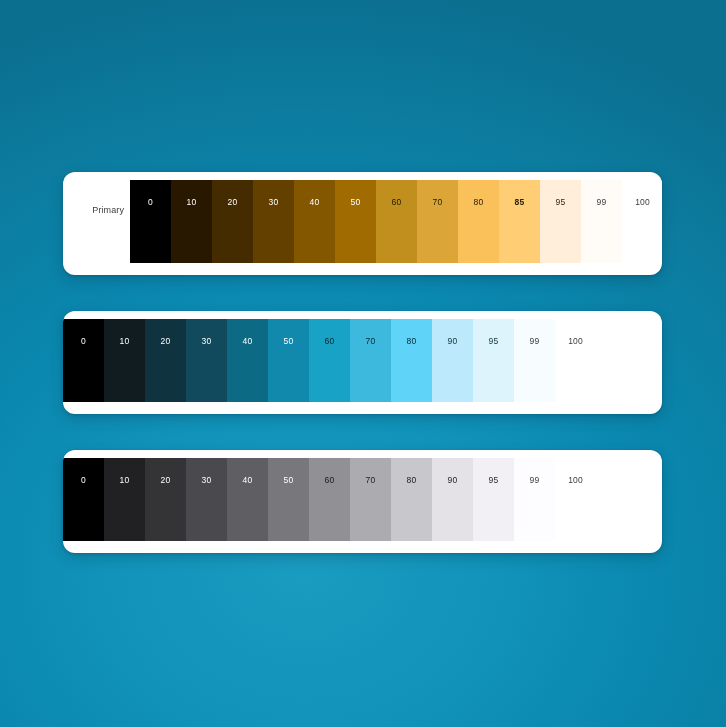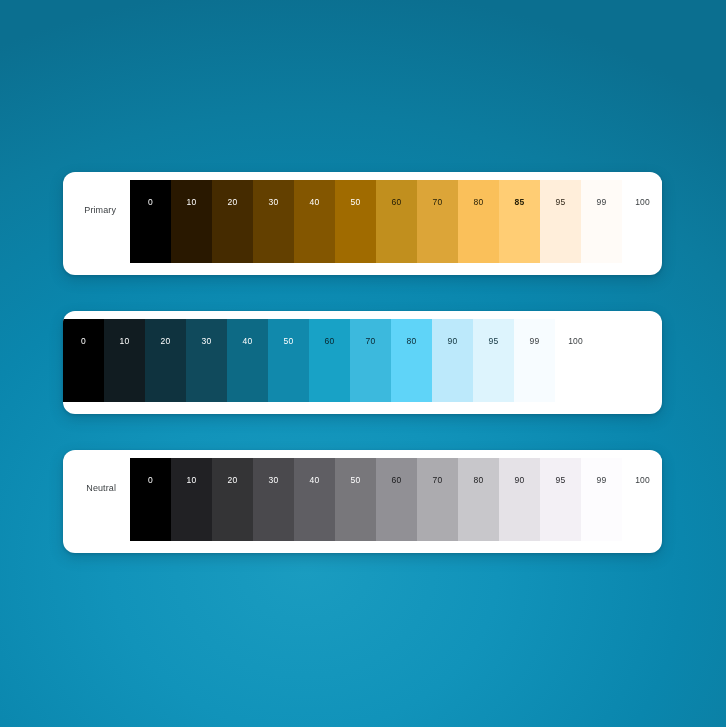--- a/index.html
+++ b/index.html
@@ -53,21 +53,21 @@
   .row-label {
     width: 67px;
     flex: 0 0 67px;
     display: flex;
     align-items: center;
     justify-content: flex-end;
     font-size: 9px;
     color: #3c4043;
     letter-spacing: 0.1px;
     padding-bottom: 28px;
-    padding-right: 14px;
+    padding-right: 6px;
     text-align: right;
   }
 
   .swatch-strip {
     display: flex;
     align-items: flex-start;
     margin-left: 0;
     margin-top: 8px;
     height: 83px;
   }
@@ -182,21 +182,20 @@
               <span class="swatch-num" style="color: rgb(60, 64, 67);">99</span>
             </div>
             <div class="swatch" style="background-color: rgb(255, 255, 255);">
               <span class="swatch-num" style="color: rgb(60, 64, 67);">100</span>
             </div>
           </div>
         </div>
       </div>
       <div class="tone-card">
         <div class="card-inner">
-          <div class="row-label">Neutral</div>
           <div class="swatch-strip">
             <div class="swatch" style="background-color: rgb(0, 0, 0);">
               <span class="swatch-num" style="color: rgb(255, 255, 255);">0</span>
             </div>
             <div class="swatch" style="background-color: rgb(33, 33, 36);">
               <span class="swatch-num" style="color: rgb(255, 255, 255);">10</span>
             </div>
             <div class="swatch" style="background-color: rgb(52, 52, 54);">
               <span class="swatch-num" style="color: rgb(255, 255, 255);">20</span>
             </div>

